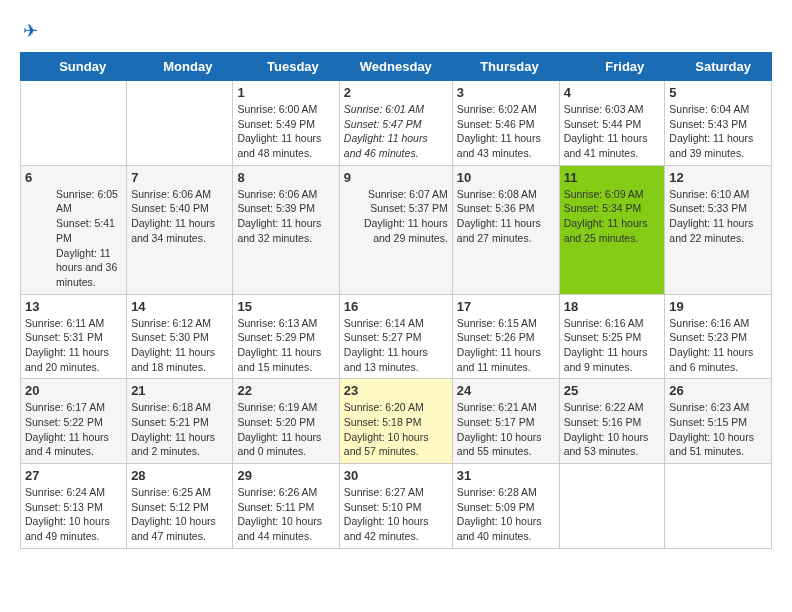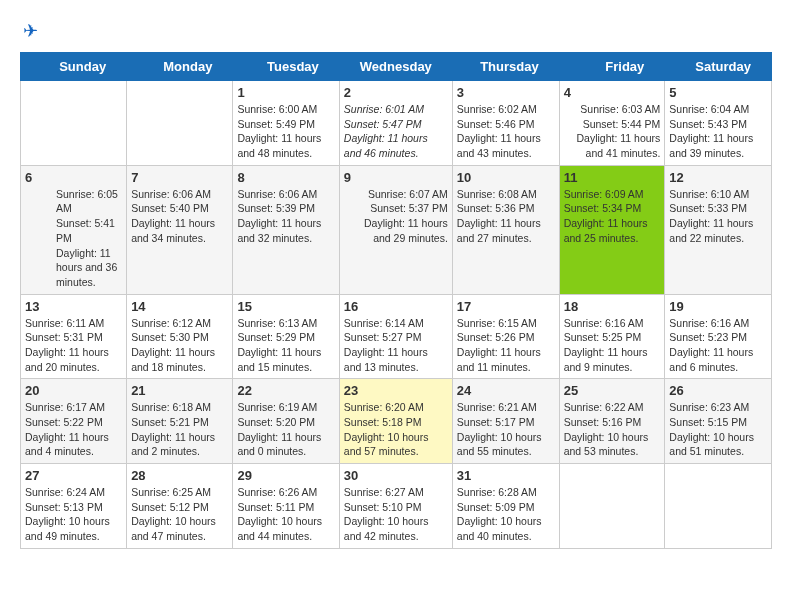--- a/index.html
+++ b/index.html
@@ -137,21 +137,21 @@
 Daylight: 11 hours and 46 minutes.</div>
         </td>
         <td>
           <div class="day-number">3</div>
           <div class="day-info" style="white-space: pre-line;">Sunrise: 6:02 AM
 Sunset: 5:46 PM
 Daylight: 11 hours and 43 minutes.</div>
         </td>
         <td>
           <div class="day-number">4</div>
-          <div class="day-info" style="white-space: pre-line; text-align: right;">Sunrise: 6:03 AM
+          <div class="day-info" style="white-space: pre-line;">Sunrise: 6:03 AM
 Sunset: 5:44 PM
 Daylight: 11 hours and 41 minutes.</div>
         </td>
         <td>
           <div class="day-number">5</div>
           <div class="day-info" style="white-space: pre-line;">Sunrise: 6:04 AM
 Sunset: 5:43 PM
 Daylight: 11 hours and 39 minutes.</div>
         </td>
       </tr>

